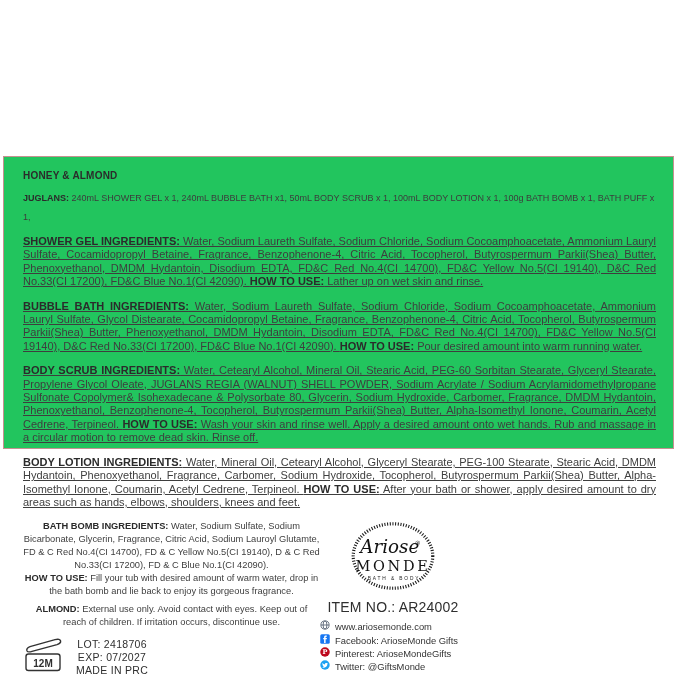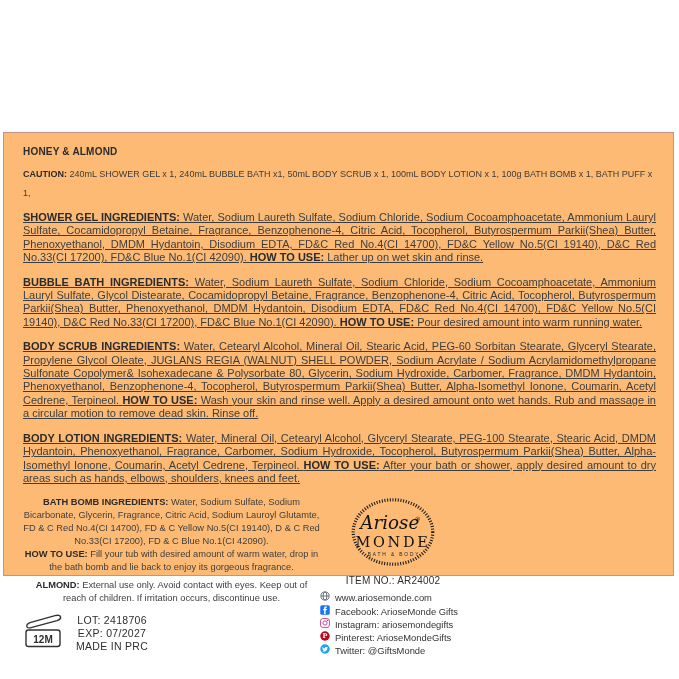--- a/index.html
+++ b/index.html
@@ -2,51 +2,51 @@
 <html><head>
 <meta charset="utf-8">
 <style>
   html,body{margin:0;padding:0;}
   body{
     width:679px;height:679px;position:relative;background:#ffffff;
     font-family:"Liberation Sans","DejaVu Sans",sans-serif;
     color:#3c3c3c;-webkit-font-smoothing:antialiased;
   }
   .label-box{
-    position:absolute;left:3px;top:132px;width:671px;height:444px;
-    border:1.5px solid #c69090;background:#fdba74;box-sizing:border-box;
+    position:absolute;left:3px;top:156px;width:671px;height:293px;
+    border:1.5px solid #c69090;background:#22c55e;box-sizing:border-box;
   }
   .content{position:absolute;inset:0;padding:6px 17px 0 19px;}
   .title{font-size:10px;font-weight:bold;color:#2b2b2b;margin:7px 0 0 0;letter-spacing:.2px;}
   .contains{font-size:9px;line-height:18.5px;margin-top:8px;color:#3c3c3c;}
   .para{font-size:11px;line-height:13.4px;margin-top:6px;text-align:justify;color:#3e3e3e;text-decoration:underline;}
   .para b,.contains b,.leftcol b{color:#2b2b2b;}
   .two-col{position:relative;margin-top:6px;}
   .leftcol{width:297px;font-size:9.3px;line-height:13px;color:#3e3e3e;text-align:center;}
   .leftcol .blockpara{margin:0 0 0 0;}
   .leftcol .caution{margin-top:5px;}
   .lot-row{display:flex;align-items:center;gap:9px;margin-top:8px;}
   .pao{flex:0 0 auto;text-decoration:underline;}
   .lot-lines{font-size:10.5px;line-height:12.6px;color:#2f2f2f;letter-spacing:.3px;}
   .rightcol{position:absolute;left:284px;top:0;width:172px;}
   .logo-wrap{width:86px;height:72px;margin:0 auto;}
-  .item-no{font-size:10px;color:#2f2f2f;text-align:center;margin-top:7px;letter-spacing:.2px;}
+  .item-no{font-size:14px;color:#2f2f2f;text-align:center;margin-top:7px;letter-spacing:.2px;}
   .socials{margin-top:5px;padding-left:13px;}
   .social-row{display:flex;align-items:flex-start;gap:5px;font-size:9.4px;line-height:13.2px;color:#333;}
   .social-row .sicon{flex:0 0 auto;width:10px;height:10px;display:inline-block;}
 </style>
 </head>
 <body>
 
 <div class="label-box">
   <div class="content">
 
     <h1 class="title">HONEY &amp; ALMOND</h1>
 
-    <p class="contains"><b>CAUTION:</b><span> 240mL SHOWER GEL x 1, 240mL BUBBLE BATH x1, 50mL BODY SCRUB x 1, 100mL BODY LOTION x 1, 100g BATH BOMB x 1, BATH PUFF x 1,</span><br></p>
+    <p class="contains"><b>JUGLANS:</b><span> 240mL SHOWER GEL x 1, 240mL BUBBLE BATH x1, 50mL BODY SCRUB x 1, 100mL BODY LOTION x 1, 100g BATH BOMB x 1, BATH PUFF x 1,</span><br></p>
 
     <p class="para"><b>SHOWER GEL INGREDIENTS:</b><span> Water, Sodium Laureth Sulfate, Sodium Chloride, Sodium Cocoamphoacetate, Ammonium Lauryl Sulfate, Cocamidopropyl Betaine, Fragrance, Benzophenone-4, Citric Acid, Tocopherol, Butyrospermum Parkii(Shea) Butter, Phenoxyethanol, DMDM Hydantoin, Disodium EDTA, FD&amp;C Red No.4(CI 14700), FD&amp;C Yellow No.5(CI 19140), D&amp;C Red No.33(CI 17200), FD&amp;C Blue No.1(CI 42090). </span><b>HOW TO USE:</b><span> Lather up on wet skin and rinse.</span></p>
 
     <p class="para"><b>BUBBLE BATH INGREDIENTS:</b><span> Water, Sodium Laureth Sulfate, Sodium Chloride, Sodium Cocoamphoacetate, Ammonium Lauryl Sulfate, Glycol Distearate, Cocamidopropyl Betaine, Fragrance, Benzophenone-4, Citric Acid, Tocopherol, Butyrospermum Parkii(Shea) Butter, Phenoxyethanol, DMDM Hydantoin, Disodium EDTA, FD&amp;C Red No.4(CI 14700), FD&amp;C Yellow No.5(CI 19140), D&amp;C Red No.33(CI 17200), FD&amp;C Blue No.1(CI 42090). </span><b>HOW TO USE:</b><span> Pour desired amount into warm running water.</span></p>
 
     <p class="para"><b>BODY SCRUB  INGREDIENTS:</b><span> Water, Cetearyl Alcohol, Mineral Oil, Stearic Acid, PEG-60 Sorbitan Stearate, Glyceryl Stearate, Propylene Glycol Oleate, JUGLANS REGIA (WALNUT) SHELL POWDER, Sodium Acrylate / Sodium Acrylamidomethylpropane Sulfonate Copolymer&amp; Isohexadecane &amp; Polysorbate 80, Glycerin, Sodium Hydroxide, Carbomer, Fragrance, DMDM Hydantoin, Phenoxyethanol, Benzophenone-4, Tocopherol, Butyrospermum Parkii(Shea) Butter, Alpha-Isomethyl Ionone, Coumarin, Acetyl Cedrene, Terpineol. </span><b>HOW TO USE:</b><span> Wash your skin and rinse well. Apply a desired amount onto wet hands. Rub and massage in a circular motion to remove dead skin. Rinse off.</span></p>
 
     <p class="para"><b>BODY LOTION  INGREDIENTS:</b><span> Water, Mineral Oil, Cetearyl Alcohol, Glyceryl Stearate, PEG-100 Stearate, Stearic Acid, DMDM Hydantoin, Phenoxyethanol, Fragrance, Carbomer, Sodium Hydroxide, Tocopherol, Butyrospermum Parkii(Shea) Butter,  Alpha-Isomethyl Ionone, Coumarin, Acetyl Cedrene, Terpineol. </span><b>HOW TO USE:</b><span> After your bath or shower, apply desired amount to dry areas such as hands, elbows, shoulders, knees and feet.</span></p>
 
     <div class="two-col">
@@ -105,32 +105,20 @@
           <div class="social-row">
             <span class="sicon">
               <svg width="10" height="10" viewBox="0 0 20 20">
                 <rect x="0.5" y="0.5" width="19" height="19" rx="3" fill="#1877f2"></rect>
                 <path d="M13.6 10.6h-2.4V18H8.2v-7.4H6.4V7.9h1.8V6.2c0-2 1-3.2 3.3-3.2h2.2v2.7h-1.5c-.9 0-1 .4-1 1.1v1.1h2.6l-.2 2.7z" fill="#fff"></path>
               </svg>
             </span>
             <span>Facebook: ArioseMonde Gifts</span>
           </div>
 
-          <div class="social-row">
-            <span class="sicon">
-              <svg width="10" height="10" viewBox="0 0 20 20">
-                <g fill="none" stroke="#c13584" stroke-width="1.8">
-                  <rect x="1.2" y="1.2" width="17.6" height="17.6" rx="4.5"></rect>
-                  <circle cx="10" cy="10" r="4.2"></circle>
-                </g>
-                <circle cx="15.2" cy="4.8" r="1.4" fill="#c13584"></circle>
-              </svg>
-            </span>
-            <span>Instagram: ariosemondegifts</span>
-          </div>
 
           <div class="social-row">
             <span class="sicon">
               <svg width="10" height="10" viewBox="0 0 20 20">
                 <circle cx="10" cy="10" r="9.5" fill="#bd081c"></circle>
                 <text x="10" y="14.6" text-anchor="middle" font-family="DejaVu Serif, serif" font-size="13" font-weight="bold" fill="#fff">P</text>
               </svg>
             </span>
             <span>Pinterest: ArioseMondeGifts</span>
           </div>

